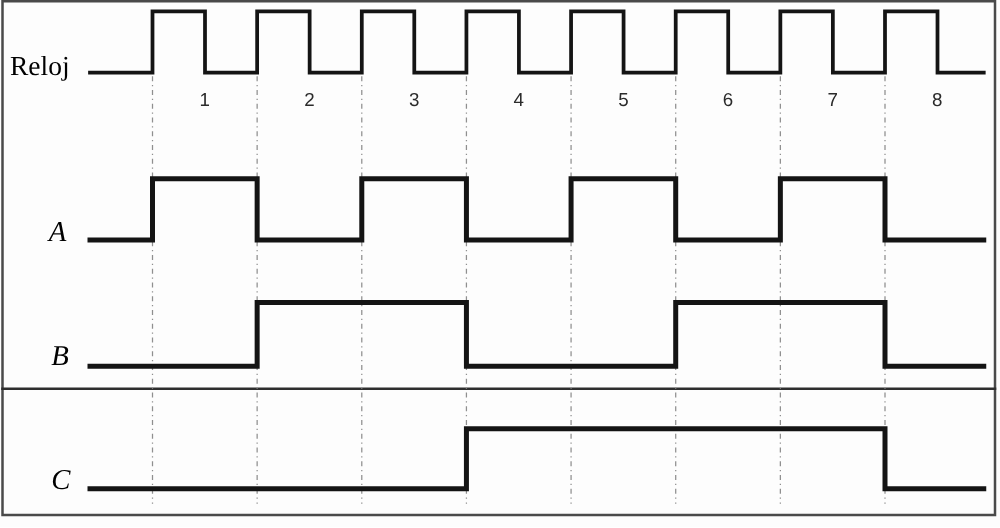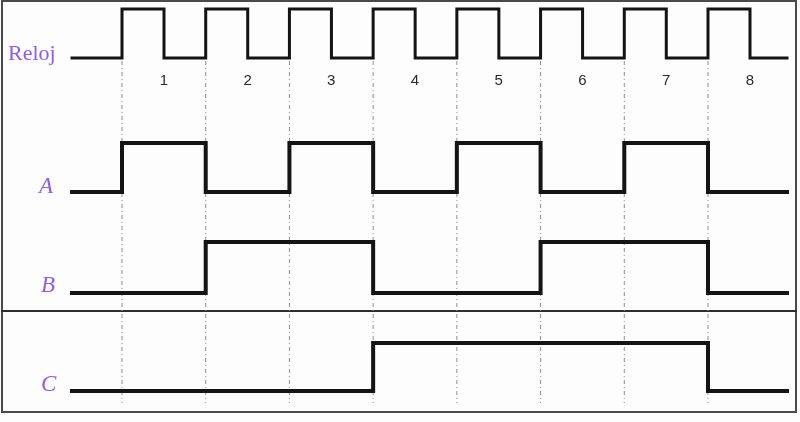--- a/index.html
+++ b/index.html
@@ -28,21 +28,21 @@
   .divider {
     position: absolute;
     left: 1px;
     top: 310px;
     width: 796px;
     height: 2px;
     background: #2e2e2e;
   }
   .lbl {
     position: absolute;
-    color: #8b5cf6;
+    color: #000000;
     font-size: 22px;
     line-height: 1;
     white-space: nowrap;
     user-select: none;
   }
   .lbl.italic {
     font-style: italic;
     font-size: 23px;
   }
   #lbl-reloj { left: 8px;  top: 42px; }

